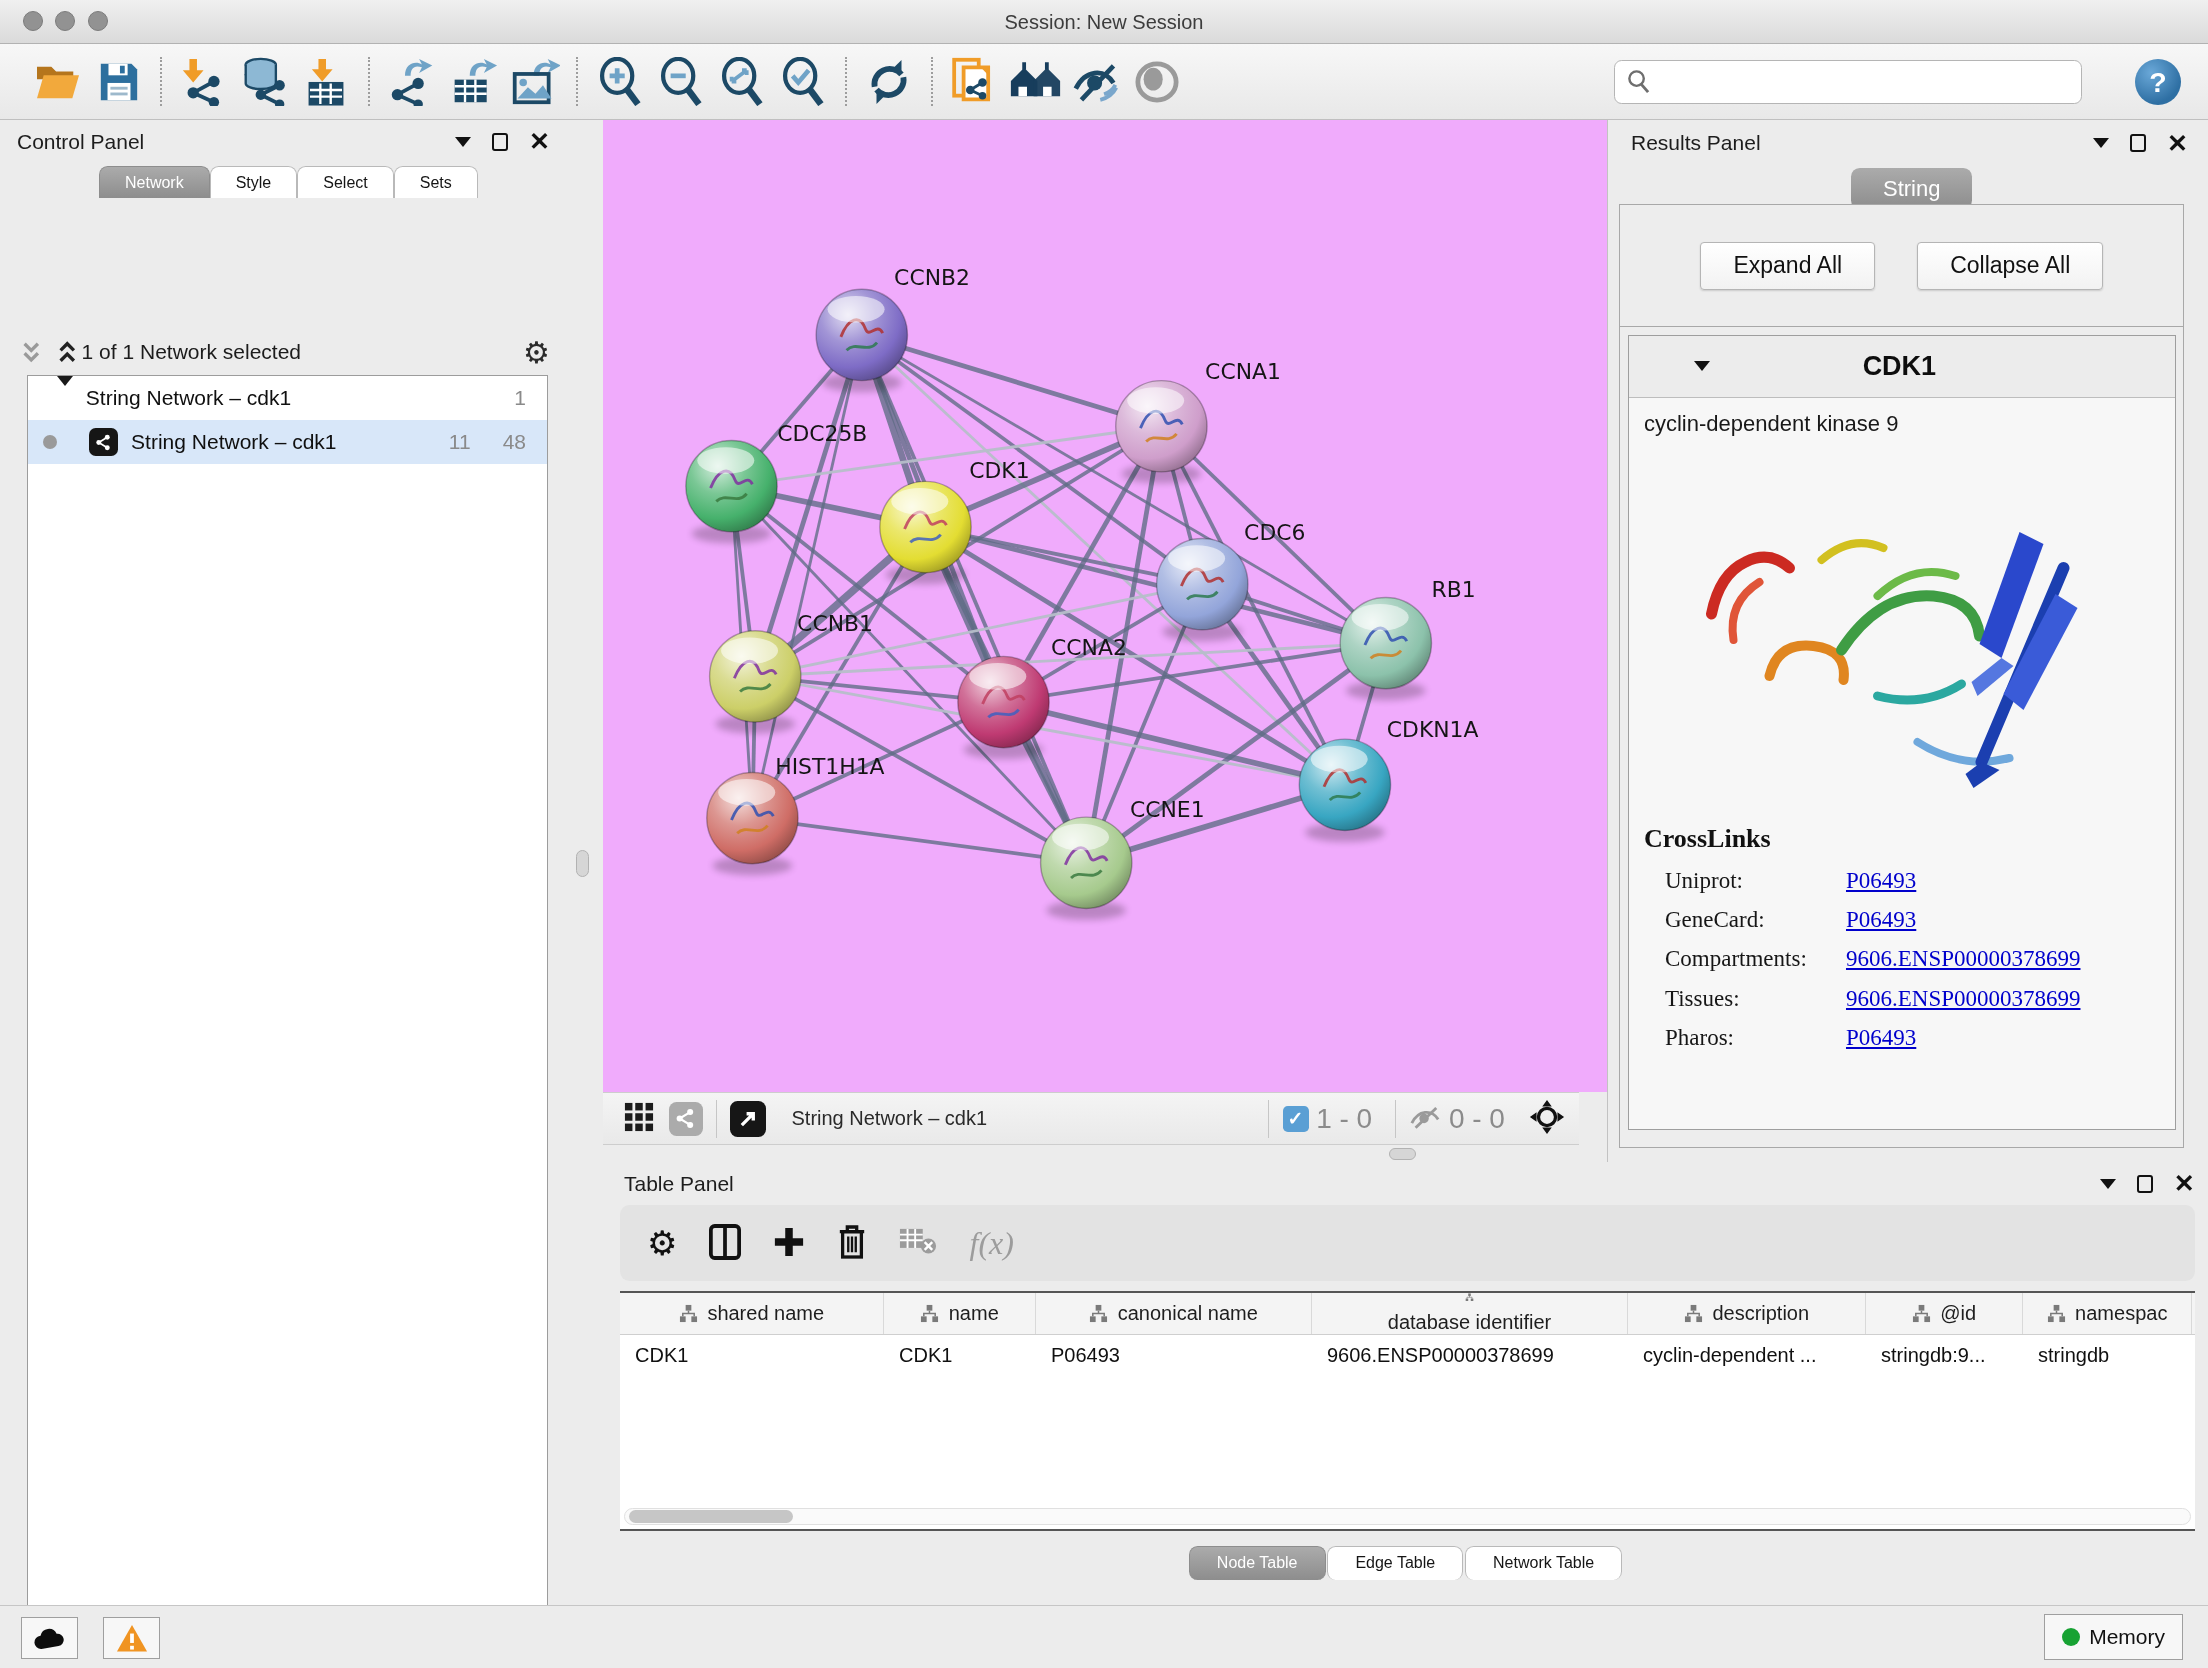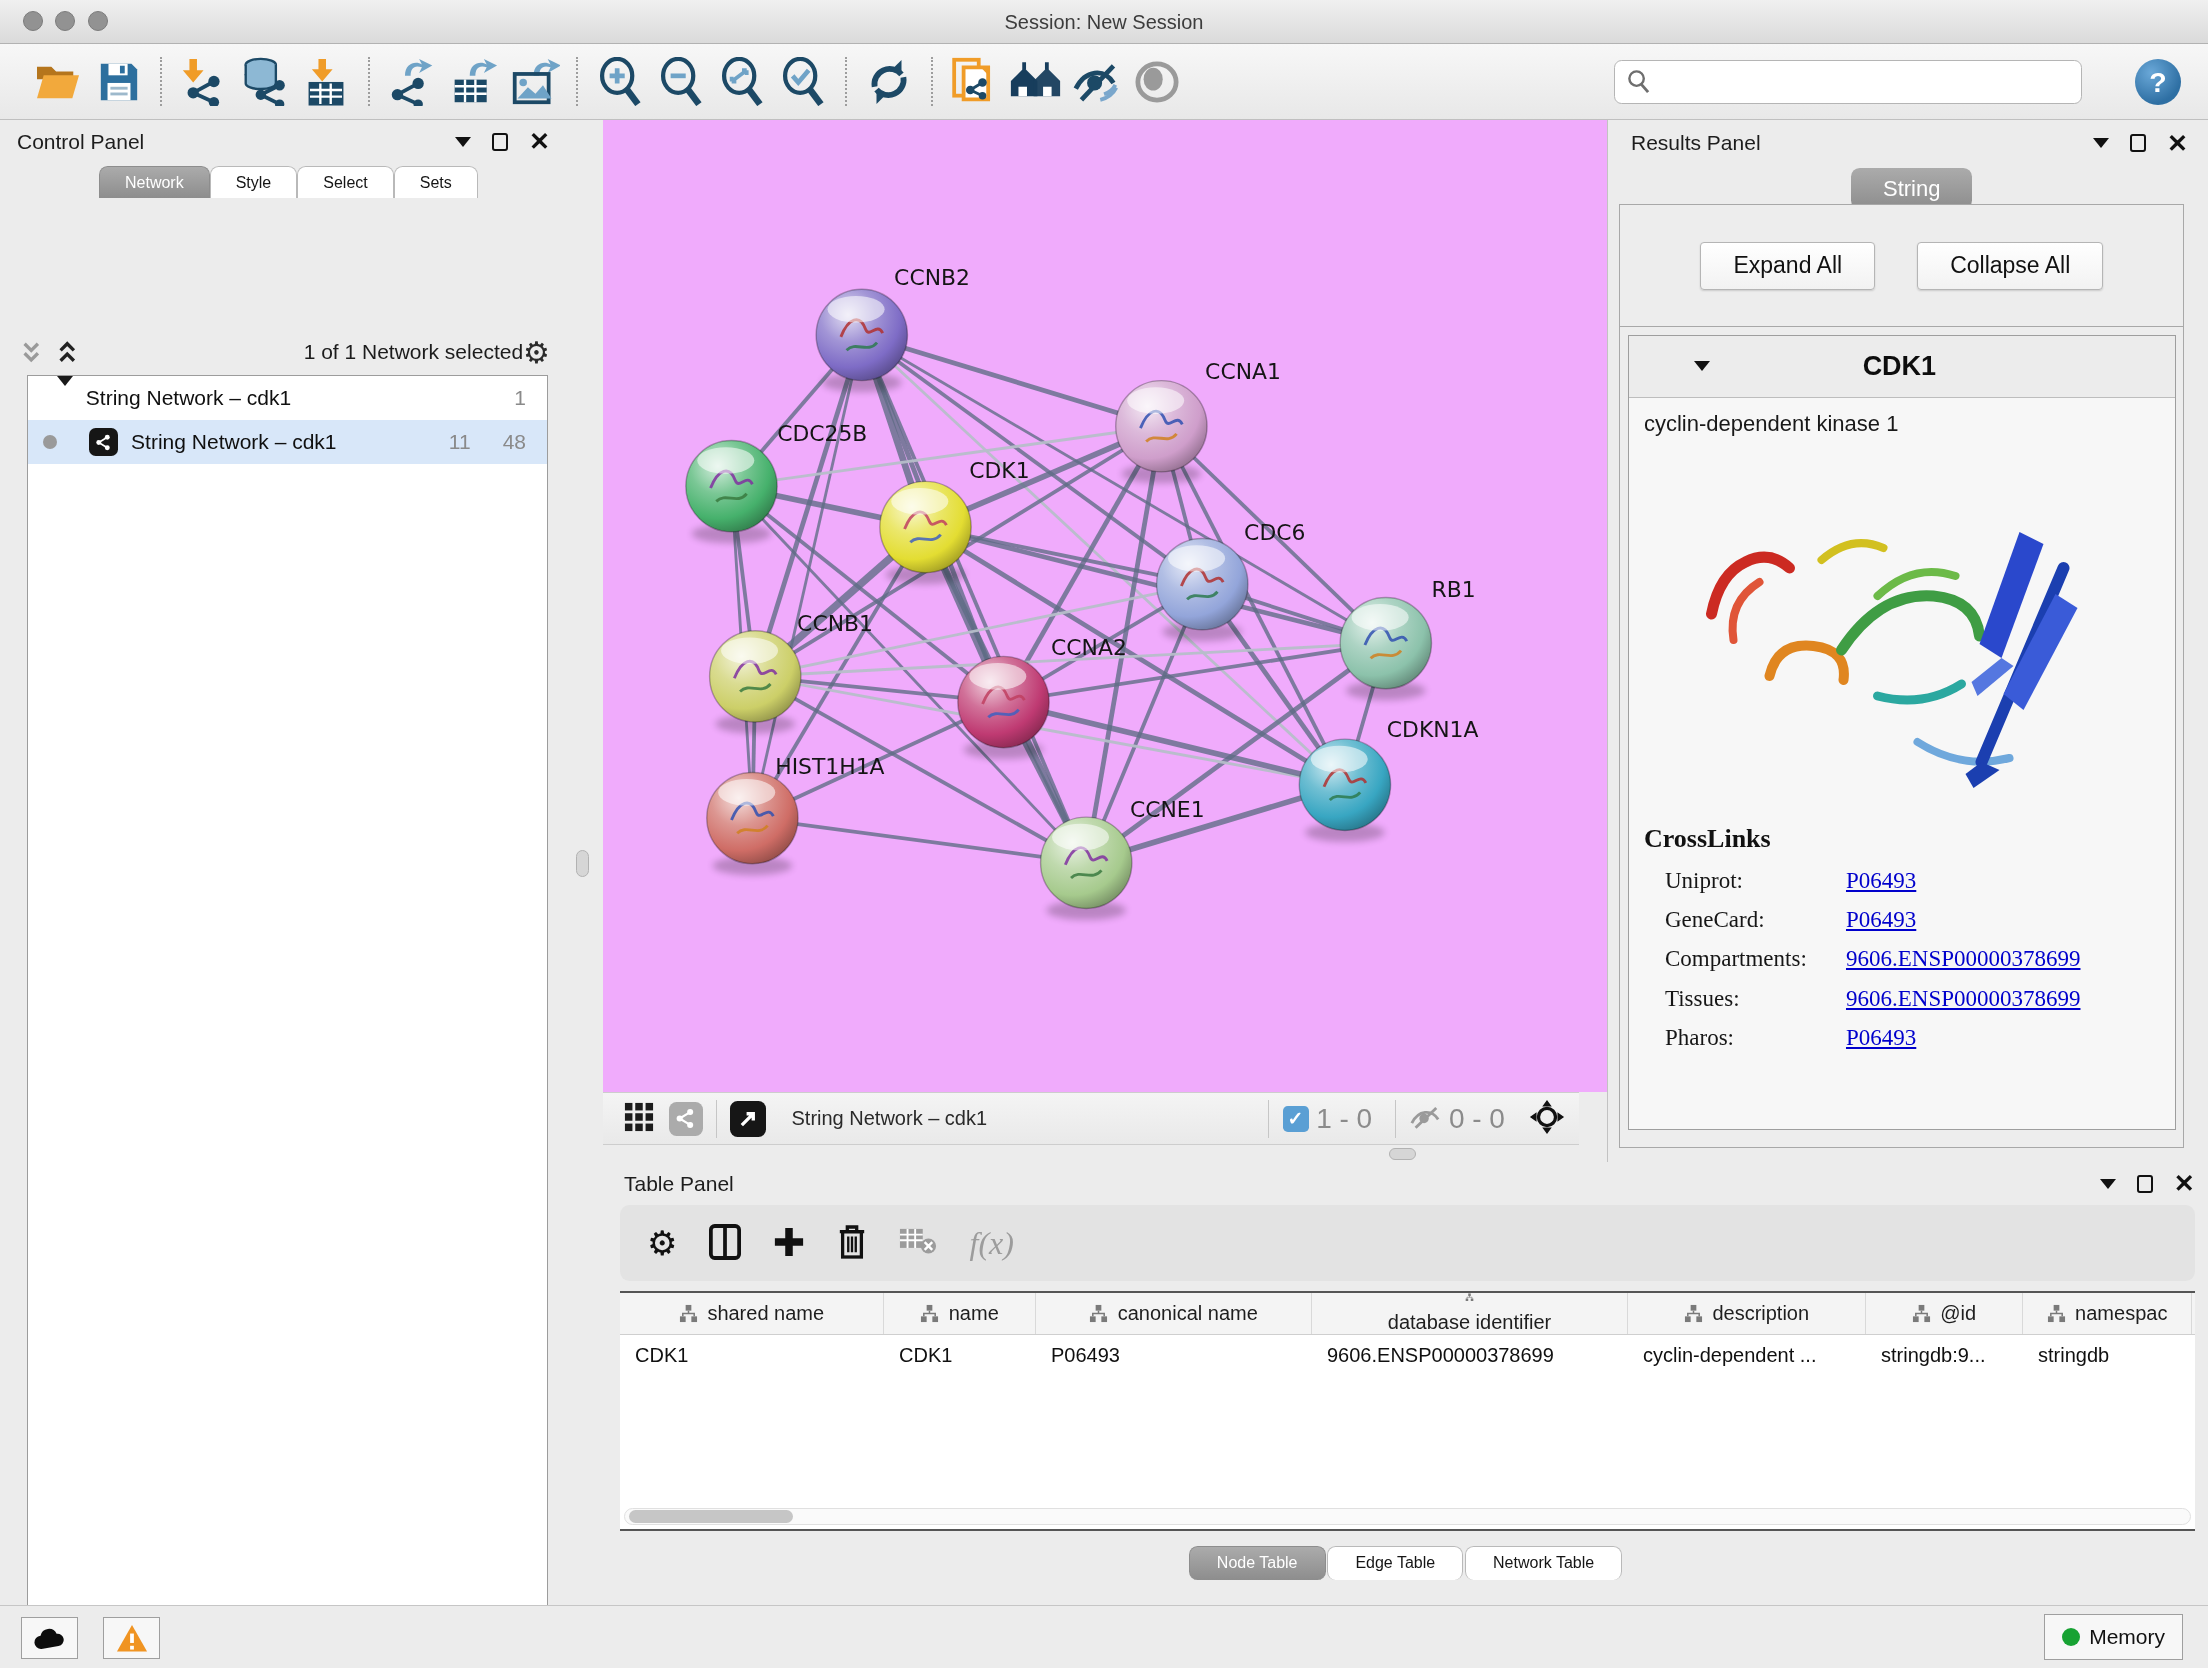--- a/index.html
+++ b/index.html
@@ -36,21 +36,21 @@
   .panel-ctrls { display:flex; align-items:center; gap:21px; }
   .mini-tri { width:0; height:0; border-left:8.6px solid transparent; border-right:8.6px solid transparent;
               border-top:10.5px solid #111; }
   .mini-float { width:16px; height:18px; border:2.4px solid #111; border-radius:2.9px; }
   .mini-close { font-size:25px; font-weight:bold; color:#111; line-height:19px; }
   .tabs-row { display:flex; }
   .tab { background:#fff; border:1px solid #b9b9b9; border-bottom:none;
     border-radius:8.6px 8.6px 0 0; padding:6.7px 25px; font-size:16px; color:#151515; }
   .tab.sel { background:linear-gradient(#ababab,#8d8d8d); color:#fff; border-color:#8d8d8d; }
   #cp-subheader { left:17px; top:211px; width:533px; height:42px; display:flex; align-items:center; }
-  #cp-status { flex:1; text-align:right; font-size:21px; color:#1c1c1c; }
+  #cp-status { flex:1; text-align:left; font-size:21px; color:#1c1c1c; }
   #cp-tree { left:27px; top:255px; width:521px; height:1316px; background:#fff;
              border:1.9px solid #9c9c9c; }
   .tree-row { height:44px; display:flex; align-items:center; font-size:21px; color:#101010; }
   .tree-row.sel { background:#d8e7f9; }
   .tree-num { color:#8a8a8a; }
   .share-chip { width:28.5px; height:28.5px; background:#161616; border-radius:6.7px;
     display:flex; align-items:center; justify-content:center; }
 
   
   .vstrip { background:#ececec; }
@@ -651,21 +651,21 @@
       <span class="rp-btn">Expand All</span>
       <span class="rp-btn">Collapse All</span>
     </div>
     <div id="rp-section">
       <div id="rp-sec-header">
         <span class="mini-tri" style="margin-left:65px"></span>
         <span id="rp-sec-title">CDK1</span>
         <span style="width:86px"></span>
       </div>
       <div id="rp-content">
-        <div id="rp-desc">cyclin-dependent kinase 1</div>
+        <div id="rp-desc">cyclin-dependent kinase 9</div>
 
         <svg width="447" height="380" viewBox="0 0 440 380" style="display:block;margin:7.6px auto 0">
           <g fill="none" stroke-linecap="round">
             <path d="M30 170 q8,-40 34,-52 q24,-12 44,6" stroke="#cc2a22" stroke-width="11"></path>
             <path d="M52 196 q-6,-38 26,-58" stroke="#e05538" stroke-width="8"></path>
             <path d="M88 232 q8,-34 44,-30 q34,4 30,34" stroke="#e08620" stroke-width="10"></path>
             <path d="M140 116 q30,-26 62,-12" stroke="#d2c020" stroke-width="8"></path>
             <path d="M160 206 q38,-58 92,-54 q42,4 46,40" stroke="#3f9d44" stroke-width="11"></path>
             <path d="M196 152 q36,-34 78,-20" stroke="#6cba48" stroke-width="8"></path>
             <path d="M196 252 q46,12 84,-12" stroke="#2ba8a0" stroke-width="9"></path>

